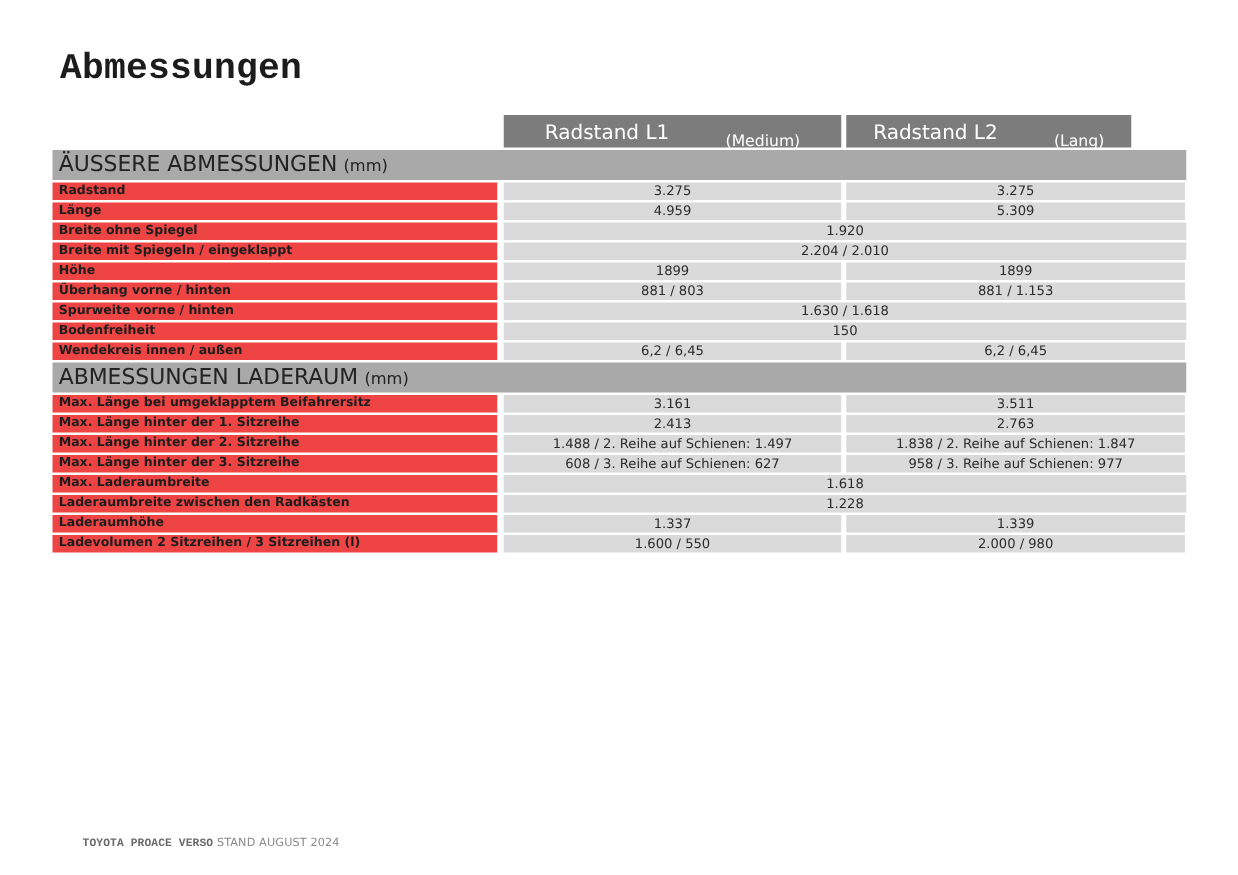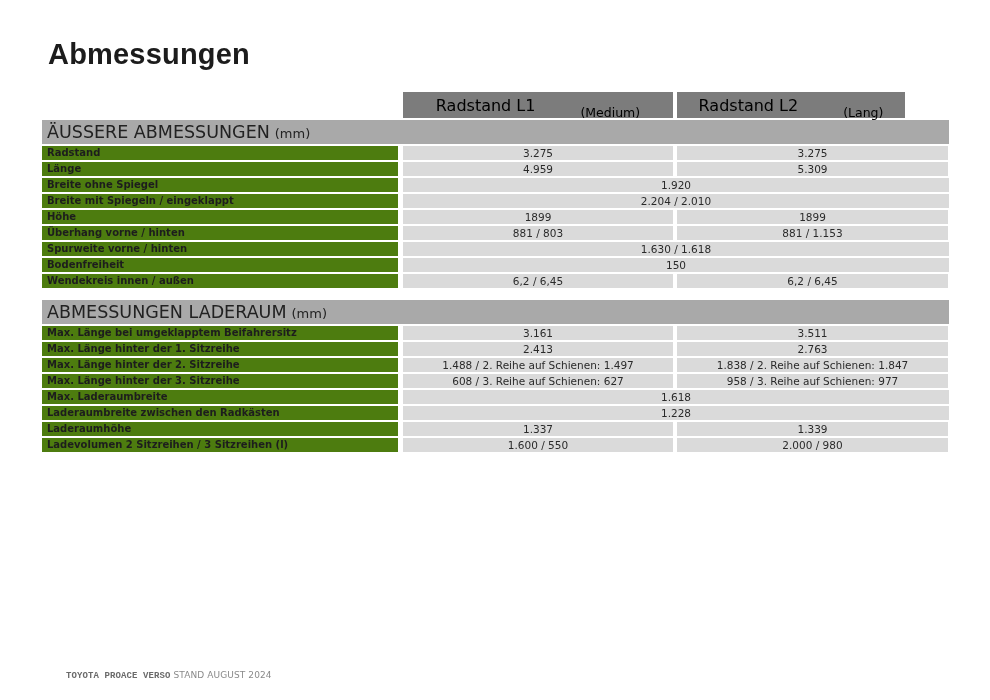--- a/index.html
+++ b/index.html
@@ -2,49 +2,49 @@
 <html><head>
 <meta charset="utf-8">
 <style>
   html, body { margin:0; padding:0; }
   body {
     width:990px; height:700px; background:#ffffff; position:relative; overflow:hidden;
     font-family: "DejaVu Sans", "Liberation Sans", sans-serif; color:#1f1f1f;
   }
   .page-title {
     position:absolute; left:48px; top:38px; font-size:29px; font-weight:bold;
-    color:#1c1c1c; letter-spacing:0.2px; font-family:Liberation Sans, sans-serif;
+    color:#1c1c1c; letter-spacing:0.2px; font-family:Liberation Mono, monospace;
   }
   .table { position:absolute; left:42px; top:92px; width:907px; }
   .hdr-row { display:flex; height:26px; margin-bottom:2px; }
   .hdr-spacer { width:361px; }
   .hdr-cell {
-    background:#7c7c7c; color:#000000; display:flex; align-items:center; justify-content:center;
+    background:#7c7c7c; color:#ffffff; display:flex; align-items:center; justify-content:center;
     font-size:16px;
     gap:40px;
   }
   .hdr-cell.l1 { width:270px; margin-left:0; }
   .hdr-cell.l2 { width:228px; margin-left:4px; }
   .hdr-cell small { font-size:12.5px; margin-left:5px; position:relative; top:7px; }
   .section {
     height:24px; background:#a9a9a9; display:flex; align-items:center; padding-left:5px;
     font-size:17.5px; color:#222; margin-bottom:2px; box-sizing:border-box;
   }
   .section small { font-size:13px; margin-left:5px; position:relative; top:1px; }
   .row { display:flex; height:14px; margin-bottom:2px; font-size:10.5px; line-height:14px; }
   .lbl {
-    width:356px; background:#4d7c0f; font-weight:bold; padding-left:5px; box-sizing:border-box;
+    width:356px; background:#ef4444; font-weight:bold; padding-left:5px; box-sizing:border-box;
     color:#1d1d1d; font-size:10px; white-space:nowrap; overflow:hidden;
   }
   .gap { width:5px; background:#ffffff; }
   .val { background:#dadada; text-align:center; color:#2a2a2a; }
   .val.l1 { width:270px; }
   .val.l2 { width:271px; margin-left:4px; }
   .val.span { width:546px; }
-  .sec2 { margin-top:12px; }
+  .sec2 { margin-top:2px; }
   .footer {
     position:absolute; left:66px; top:670px; font-size:9px; color:#8a8a8a; letter-spacing:0.1px;
   }
   .footer b { color:#6a6a6a;font-family:Liberation Mono, monospace; }
 </style>
 </head>
 <body>
 
 <div class="page-title">Abmessungen</div>
 

